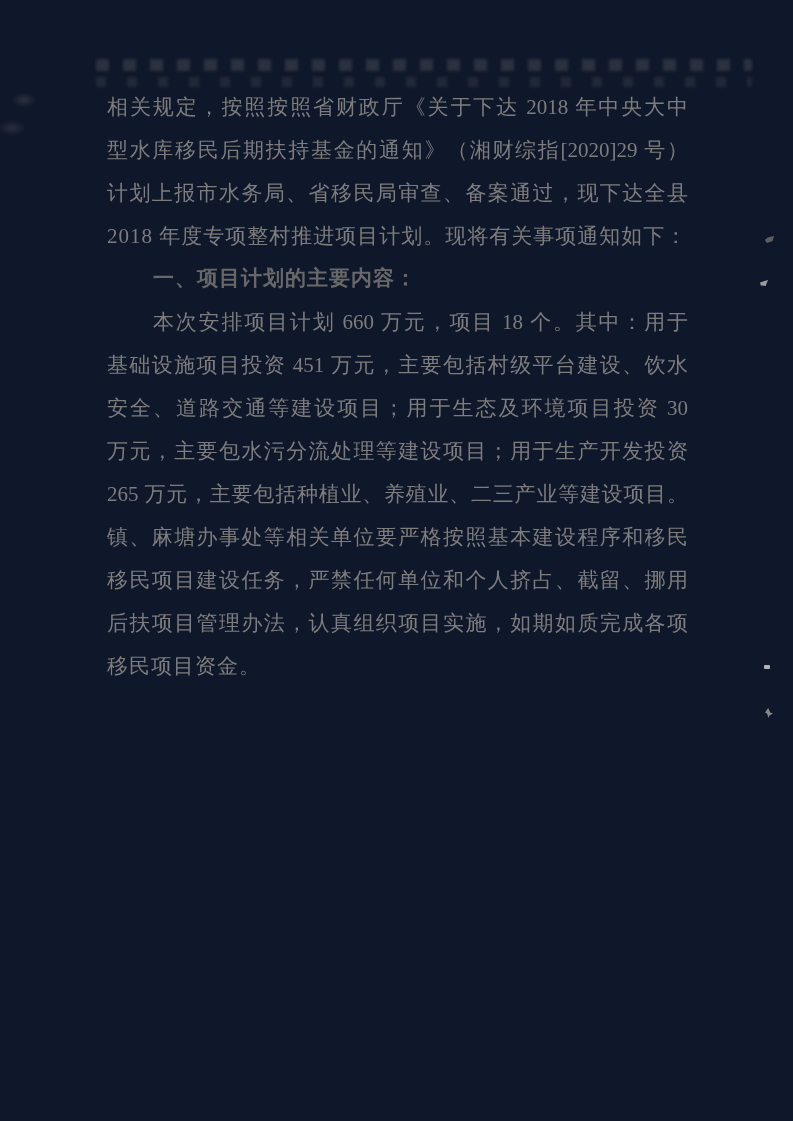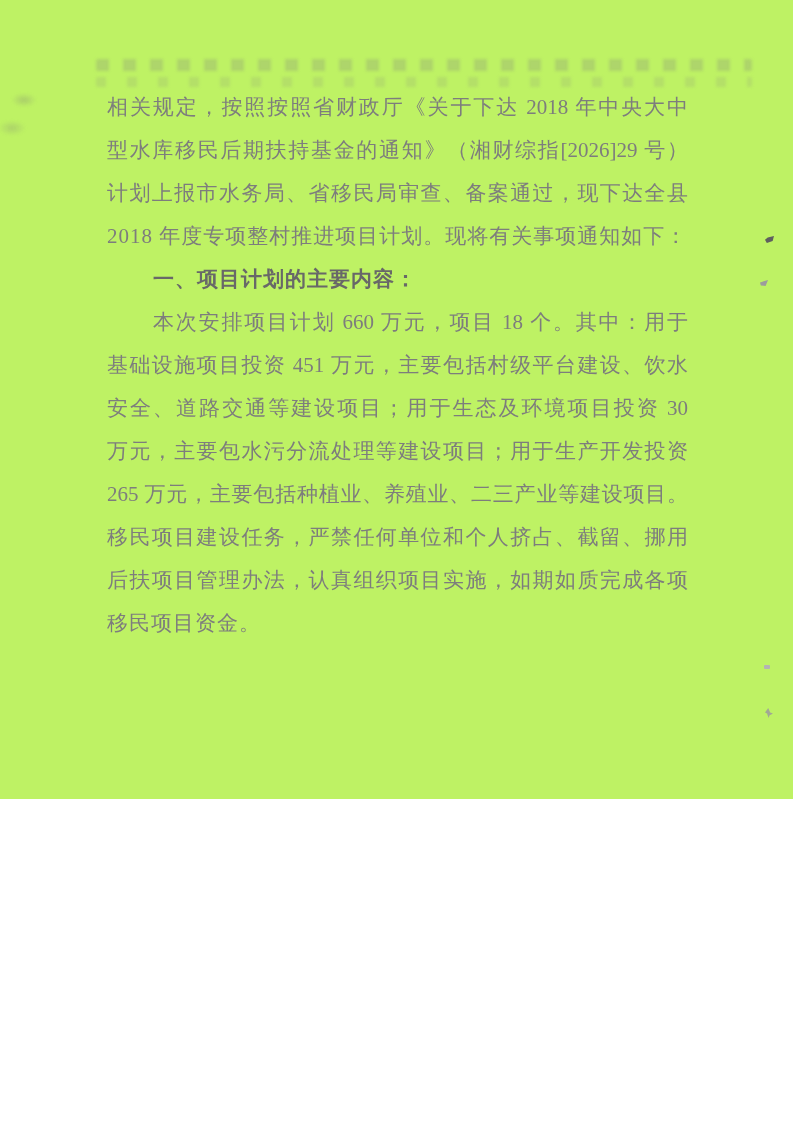--- a/index.html
+++ b/index.html
@@ -3,22 +3,22 @@
 <meta charset="utf-8">
 <style>
   html, body {
     margin: 0;
     padding: 0;
     background: #ffffff;
   }
   .page {
     position: relative;
     width: 793px;
-    height: 799px;
-    background: #bef264;
+    height: 1121px;
+    background: #0f172a;
     overflow: hidden;
     font-family: "Liberation Serif", serif;
   }
   .textblock {
     position: absolute;
     left: 107px;
     top: 86px;
     width: 581px;
     color: #7d7d7d;
     font-size: 21px;
@@ -33,21 +33,21 @@
   }
   .line.left {
     text-align: right;
     text-align-last: left;
     letter-spacing: 1px;
   }
   .ind { padding-left: 46px; }
   .heading, .bold {
     font-weight: 700;
     color: #686868;
-    font-family: Liberation Serif, serif;
+    font-family: Liberation Mono, monospace;
   }
   
   .ghost-row-1 {
     position: absolute;
     left: 96px; top: 59px;
     width: 656px; height: 12px;
     background: repeating-linear-gradient(90deg,
       rgba(125,125,125,0.25) 0px 13px,
       rgba(0,0,0,0) 13px 27px);
     filter: blur(1.6px);
@@ -99,29 +99,30 @@
 <body>
 
 <div class="page">
 
   <div class="ghost-row-1"></div>
   <div class="ghost-row-2"></div>
   <div class="ghost-left"></div>
 
   <div class="textblock">
     <div class="line">相关规定，按照按照省财政厅《关于下达 2018 年中央大中</div>
-    <div class="line">型水库移民后期扶持基金的通知》（湘财综指[2026]29 号）</div>
+    <div class="line">型水库移民后期扶持基金的通知》（湘财综指[2020]29 号）</div>
     <div class="line">计划上报市水务局、省移民局审查、备案通过，现下达全县</div>
     <div class="line left">2018 年度专项整村推进项目计划。现将有关事项通知如下：</div>
     <div class="line left ind heading">一、项目计划的主要内容：</div>
     <div class="line ind">本次安排项目计划 660 万元，项目 18 个。其中：用于</div>
     <div class="line">基础设施项目投资 451 万元，主要包括村级平台建设、饮水</div>
     <div class="line">安全、道路交通等建设项目；用于生态及环境项目投资 30</div>
     <div class="line">万元，主要包水污分流处理等建设项目；用于生产开发投资</div>
     <div class="line">265 万元，主要包括种植业、养殖业、二三产业等建设项目。</div>
+    <div class="line">镇、麻塘办事处等相关单位要严格按照基本建设程序和移民</div>
     <div class="line">移民项目建设任务，严禁任何单位和个人挤占、截留、挪用</div>
     <div class="line">后扶项目管理办法，认真组织项目实施，如期如质完成各项</div>
     <div class="line left">移民项目资金。</div>
   </div>
 
   <div class="speck speck-1"></div>
   <div class="speck speck-2"></div>
   <div class="speck speck-3"></div>
   <div class="speck speck-4"></div>
 

